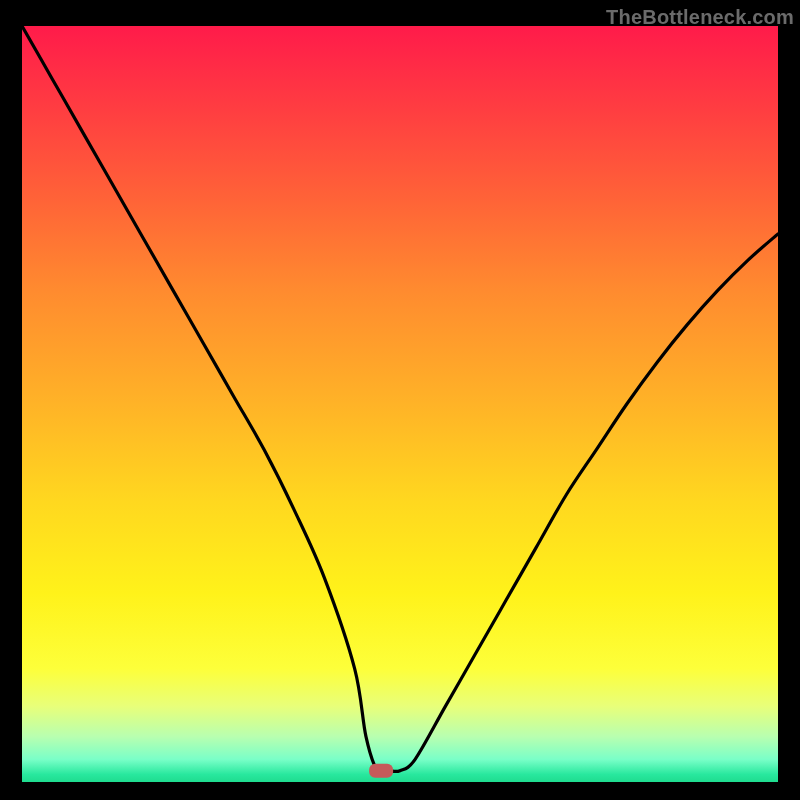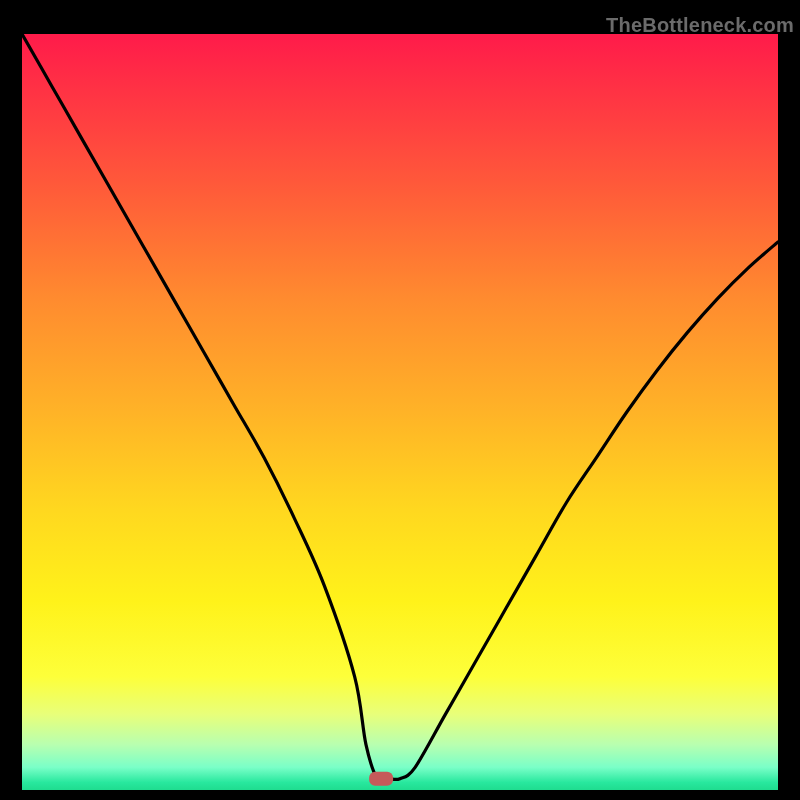--- a/index.html
+++ b/index.html
@@ -6,21 +6,21 @@
     margin: 0;
     padding: 0;
     width: 800px;
     height: 800px;
     background: #000;
     overflow: hidden;
   }
   .frame {
     position: absolute;
     left: 0;
-    top: 12px;
+    top: 4px;
     width: 800px;
     height: 596px;
     background: #000;
   }
   .plot-area {
     position: absolute;
     left: 22px;
     top: 22px;
     width: 756px;
     height: 756px;

